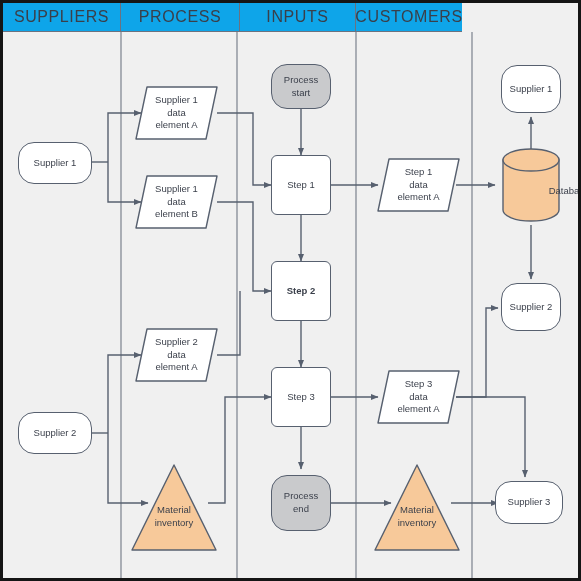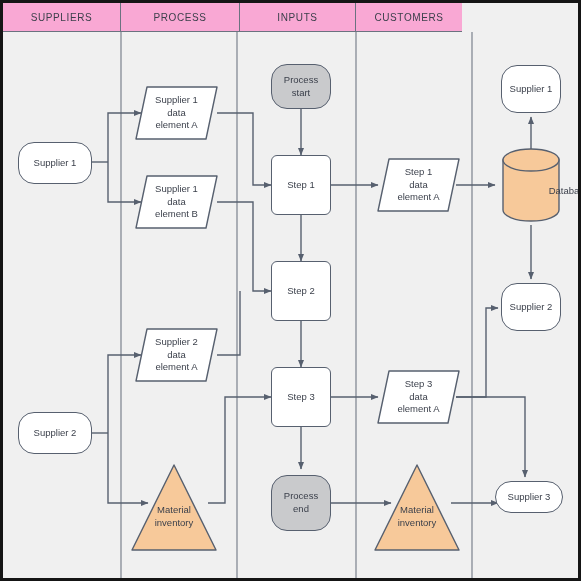--- a/index.html
+++ b/index.html
@@ -7,25 +7,25 @@
     position:relative;width:581px;height:581px;
     background:#f0f0f0;
     box-sizing:border-box;
     border:3px solid #151515;
     font-family:"Liberation Sans", sans-serif;
     overflow:hidden;
   }
   #svg{position:absolute;left:0;top:0;width:581px;height:581px;}
   .hdr-row{position:absolute;left:0;top:0;height:29px;width:100%;display:flex;}
   .hdr-cell{
-    background:#f9a8d4;
+    background:#0ea5e9;
     border-right:1.5px solid #6b7280;
     border-bottom:1.5px solid #6b7280;
     display:flex;align-items:center;justify-content:center;
-    font-size:10px;letter-spacing:.6px;color:#3a3f4a;
+    font-size:16px;letter-spacing:.6px;color:#3a3f4a;
     box-sizing:border-box;
   }
   .hdr-cell:last-child{border-right:none;}
   .node{position:absolute;box-sizing:border-box;display:flex;align-items:center;
         justify-content:center;text-align:center;font-size:9.5px;color:#3a3f4a;
         line-height:1.35;}
   .term{background:#ffffff;border:1.4px solid #57606f;border-radius:16px;}
   .term-gray{background:#c9cacc;border:1.4px solid #57606f;border-radius:16px;}
   .stepbox{background:#ffffff;border:1.4px solid #57606f;border-radius:6px;}
 </style>
@@ -153,21 +153,21 @@
     <span>inventory</span>
   </div>
 
   <div class="node term-gray" style="left:268px;top:61px;width:60px;height:45px;flex-direction:column;">
     <span>Process</span>
     <span>start</span>
   </div>
   <div class="node stepbox" style="left:268px;top:152px;width:60px;height:60px;">
     <span>Step 1</span>
   </div>
-  <div class="node stepbox" style="left:268px;top:258px;width:60px;height:60px;">
+  <div class="node stepbox" style="left:268px;top:258px;width:60px;height:60px;font-weight:bold;">
     <span>Step 2</span>
   </div>
   <div class="node stepbox" style="left:268px;top:364px;width:60px;height:60px;">
     <span>Step 3</span>
   </div>
   <div class="node term-gray" style="left:268px;top:472px;width:60px;height:56px;flex-direction:column;">
     <span>Process</span>
     <span>end</span>
   </div>
 
@@ -188,17 +188,17 @@
 
   <div class="node term" style="left:498px;top:62px;width:60px;height:48px;">
     <span>Supplier 1</span>
   </div>
   <div class="node" style="left:528px;top:168px;width:76px;height:40px;">
     <span>Database</span>
   </div>
   <div class="node term" style="left:498px;top:280px;width:60px;height:48px;">
     <span>Supplier 2</span>
   </div>
-  <div class="node term" style="left:492px;top:478px;width:68px;height:32px;">
+  <div class="node term" style="left:492px;top:478px;width:68px;height:43px;">
     <span>Supplier 3</span>
   </div>
 
 </div>
 
 </body></html>

